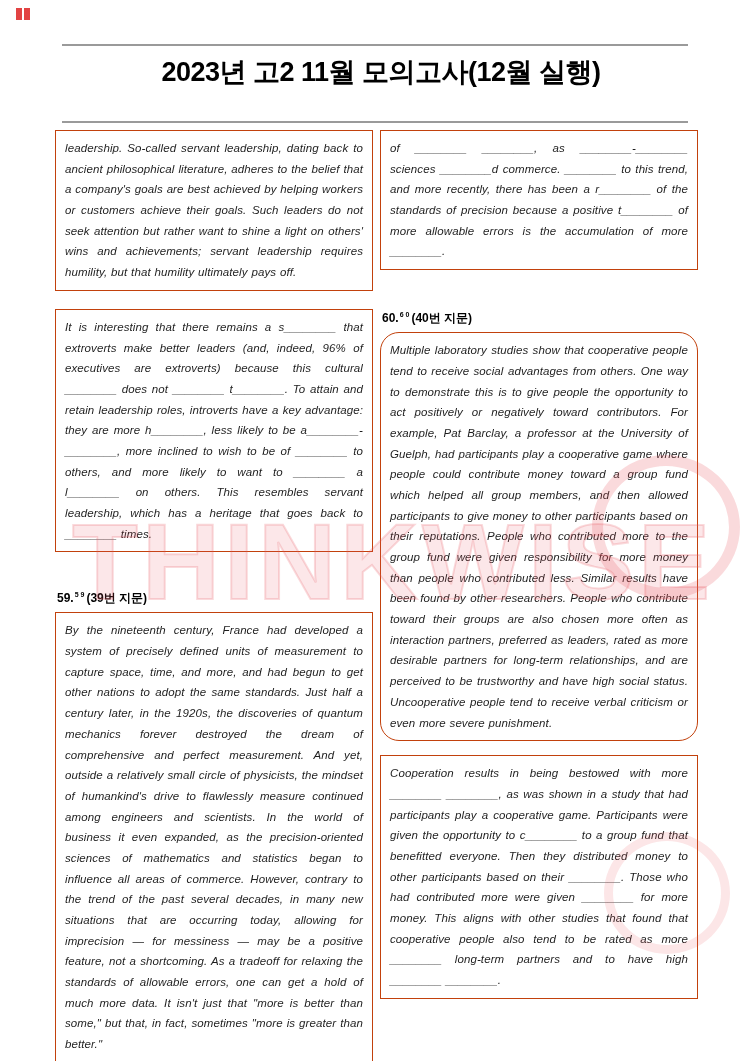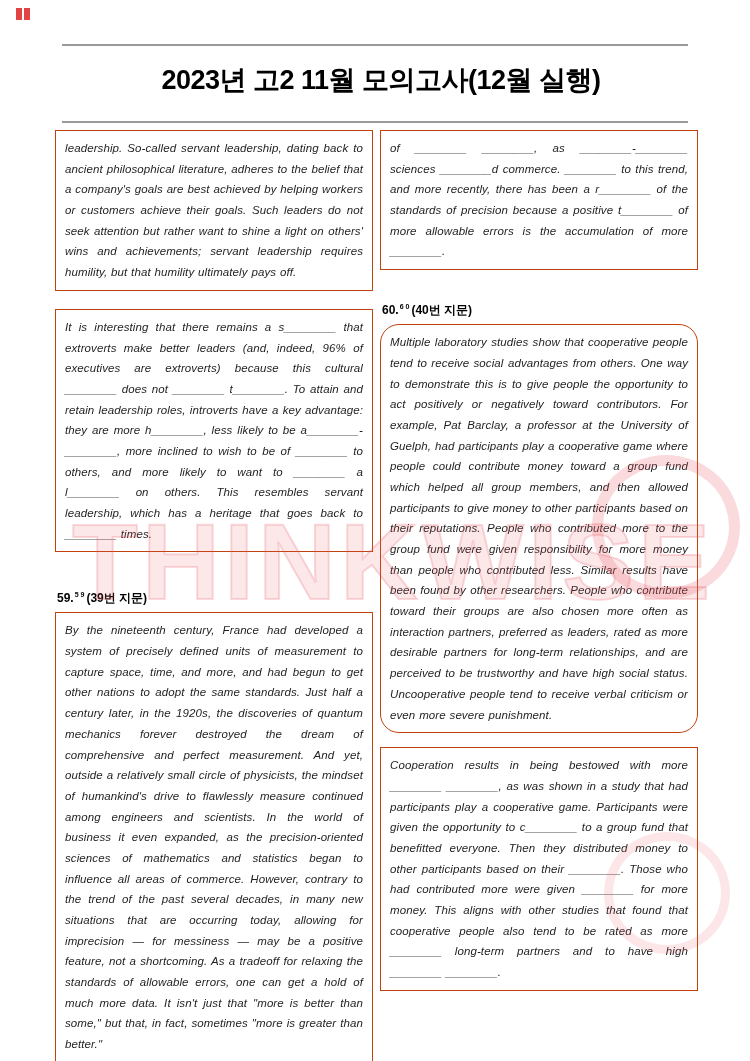--- a/index.html
+++ b/index.html
@@ -10,40 +10,40 @@
   .page{position:absolute;inset:0;}
   .corner-logo{
     position:absolute;left:16px;top:8px;width:18px;height:12px;
     background:linear-gradient(90deg,#d22 0 6px,transparent 6px 8px,#d22 8px 14px,transparent 14px);
     opacity:.85;
   }
   .rule{position:absolute;left:62px;right:62px;height:0;border-top:2px solid #9a9a9a;}
   .rule-top{top:44px;}
   .rule-bottom{top:121px;}
   h1.title{
-    position:absolute;top:50px;left:0;right:0;margin:12px;text-align:center;
+    position:absolute;top:50px;left:0;right:0;margin:4px;text-align:center;
     font-size:27px;font-weight:800;letter-spacing:-0.5px;color:#000;padding-left:12px;
   }
   h2.subtitle{
     position:absolute;top:88px;left:0;right:0;margin:0;text-align:center;
     font-size:19px;font-weight:800;color:#000;
   }
   .col{position:absolute;top:130px;width:318px;}
   .col-left{left:55px;}
   .col-right{left:380px;}
   .pbox{
     border:1px solid #c2410c;background:transparent;
     padding:7px 9px;box-sizing:border-box;
     font-size:11.5px;line-height:1.8;text-align:justify;color:#1e1e1e;
     letter-spacing:0.1px;word-spacing:0.5px;font-style:italic;
   }
   .mb-s{margin-bottom:10px;}
   .mb-m{margin-bottom:18px;}
   .mb-l{margin-bottom:38px;}
-  .mb-r{margin-bottom:32px;}
+  .mb-r{margin-bottom:40px;}
   .mb-b6{margin-bottom:14px;border-radius:19px;}
   .qhead{
     font-size:12px;font-weight:800;color:#000;margin:0 0 5px 2px;
   }
   .qhead sup{font-size:7px;font-weight:700;margin:0 2px 0 1px;}
   .watermark{position:absolute;inset:0;pointer-events:none;padding-left:12px;}
   .watermark-text{
     position:absolute;left:72px;top:508px;
     font-size:108px;font-weight:800;letter-spacing:4px;line-height:1;
     color:rgba(233,85,96,0.14);

